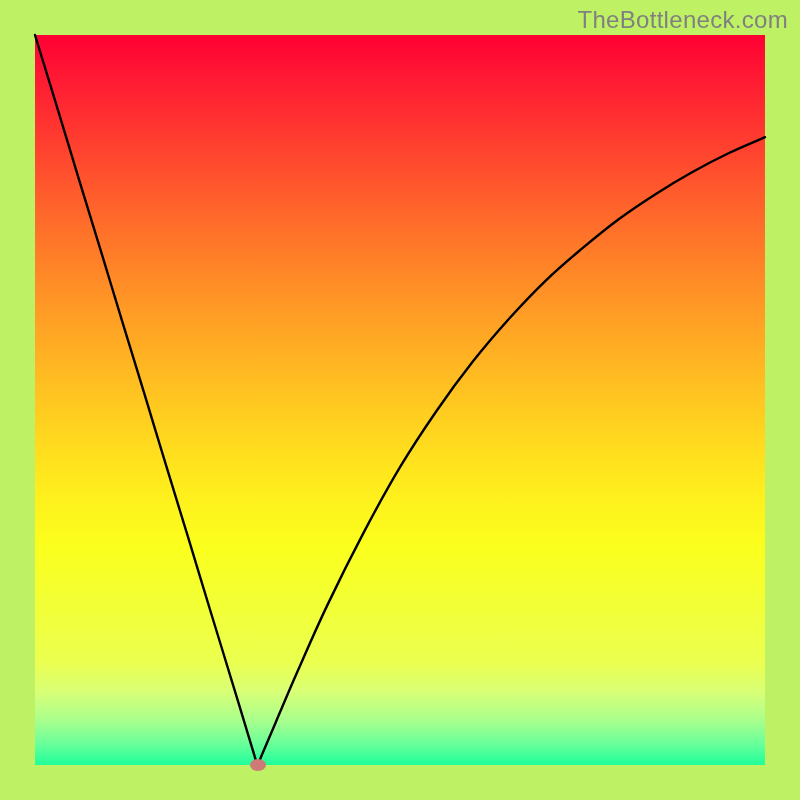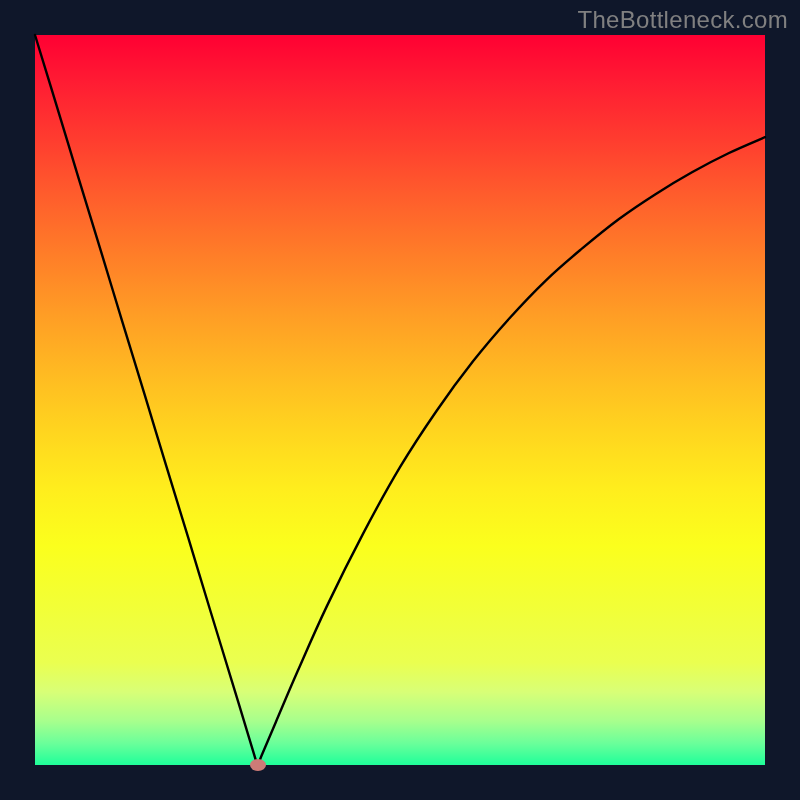--- a/index.html
+++ b/index.html
@@ -8,21 +8,21 @@
     width: 800px;
     height: 800px;
     background: #000;
     font-family: Arial, Helvetica, sans-serif;
     overflow: hidden;
   }
   .frame {
     position: relative;
     width: 800px;
     height: 800px;
-    background: #0f172a;
+    background: #bef264;
   }
   .plot-area {
     position: absolute;
     left: 35px;
     top: 35px;
     width: 730px;
     height: 730px;
     background: linear-gradient(to bottom,
       #ff0033 0%,
       #ff1a33 6%,

